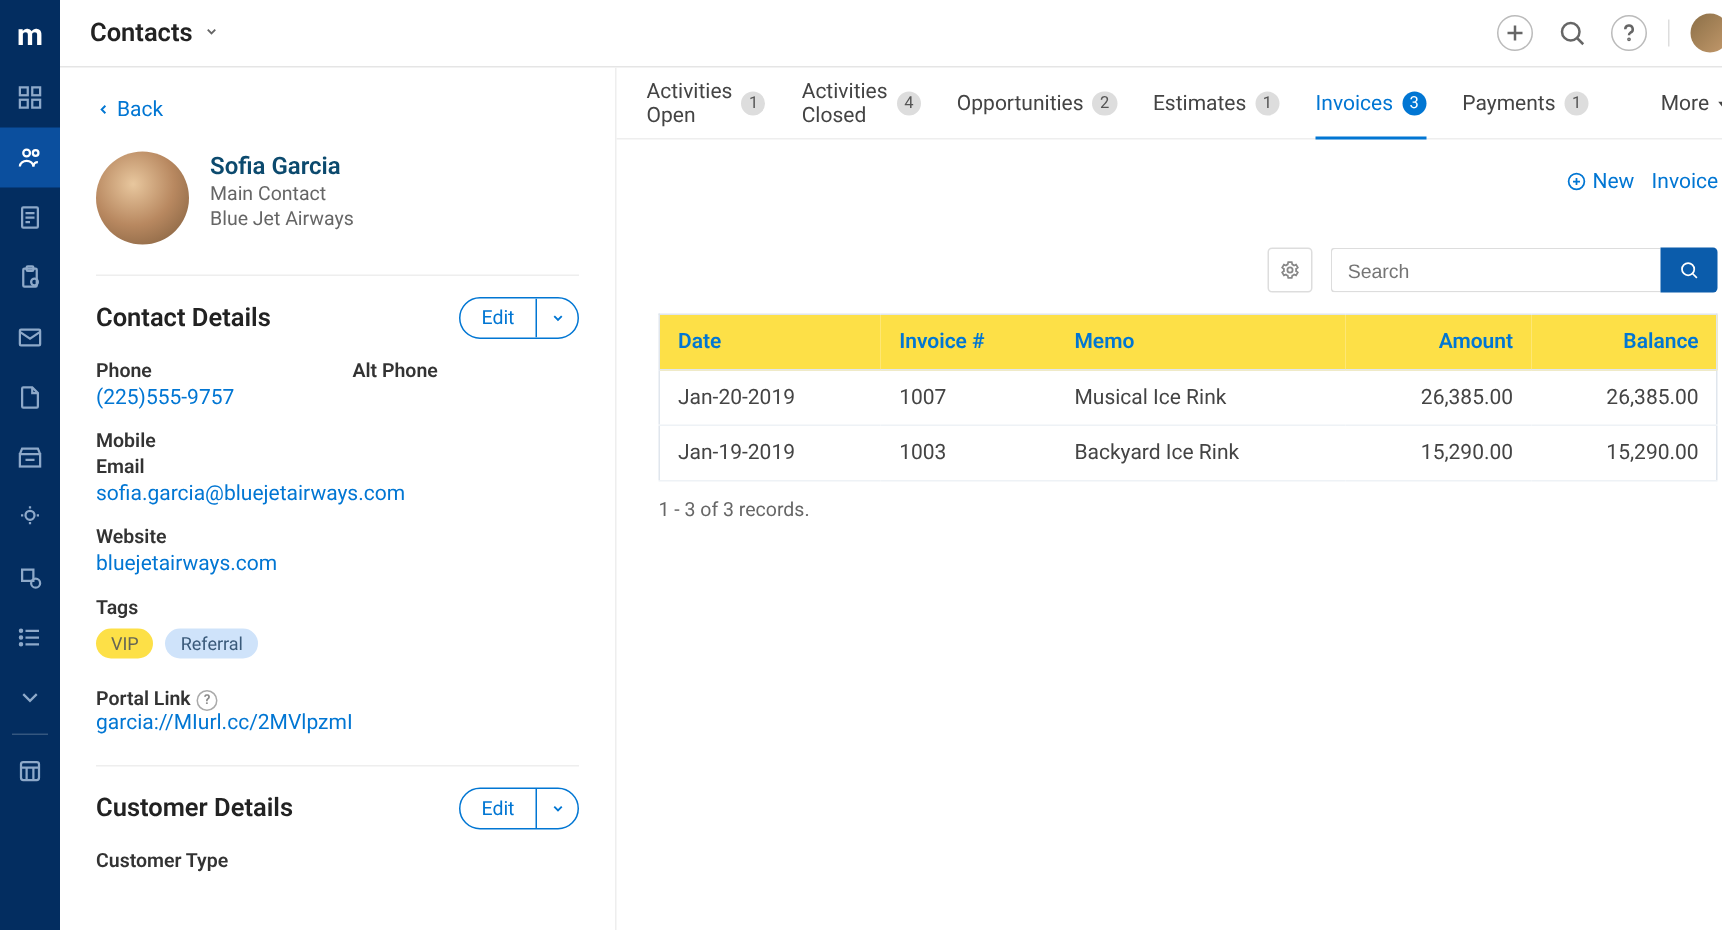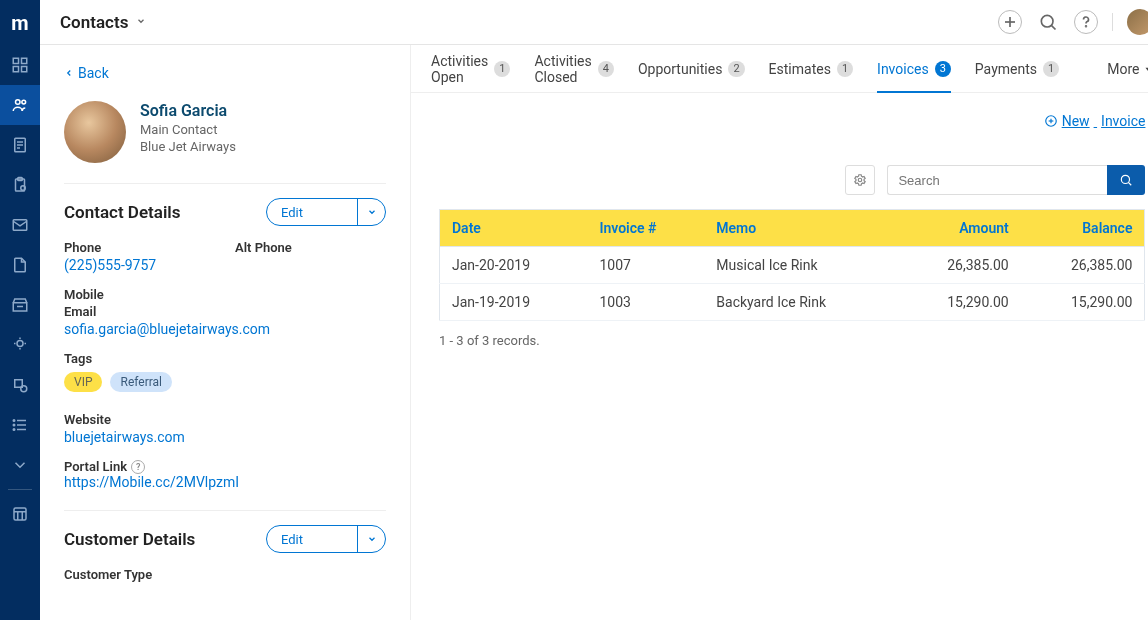--- a/index.html
+++ b/index.html
@@ -109,21 +109,21 @@
 
 .section-hr { border: none; border-top: 1px solid #eee; margin: 0 0 14px 0; }
 .section-header {
   display: flex; align-items: center; justify-content: space-between;
   margin-bottom: 14px;
 }
 .section-title { font-size: 17px; font-weight: 600; color: #222; }
 .btn-split {
   display: inline-flex; align-items: stretch;
   border: 1px solid #0176d3; border-radius: 16px;
-  overflow: hidden; height: 28px; gap: 40px;
+  overflow: hidden; height: 28px;
 }
 .btn-split .btn-main {
   padding: 0 14px; color: #0176d3; font-size: 13px;
   display: flex; align-items: center; cursor: pointer;
 }
 .btn-split .btn-drop {
   width: 28px; border-left: 1px solid #0176d3;
   display: flex; align-items: center; justify-content: center;
   color: #0176d3; cursor: pointer;
 }
@@ -172,21 +172,20 @@
 }
 .tab.active .tab-badge { background: #0176d3; color: #fff; }
 .tabs-spacer { flex: 1; }
 .more { display: flex; align-items: center; gap: 4px; cursor: pointer; color:#444; }
 
 .right-body { padding: 20px 28px; flex:1; overflow:auto; }
 .new-link {
   display: flex; align-items: center; gap: 4px; color: #0176d3;
   cursor: pointer; margin-bottom: 14px; justify-content: flex-end;
   font-size: 14px;
-  text-decoration: underline;
 }
 .search-group { display: flex; align-items: flex-end; gap: 12px; justify-content: flex-end; margin-bottom: 14px; margin-top: 36px; }
 .gear-btn {
   width: 30px; height: 30px; border:1px solid #ddd; border-radius:3px;
   display:flex; align-items:center; justify-content:center; color:#888; cursor:pointer;
 }
 .search-box { display:flex; }
 .search-input {
   height: 30px; width: 220px; border:1px solid #ddd; border-right:none;
   border-radius:3px 0 0 3px; padding: 0 10px; font-size:13px;
@@ -388,39 +387,39 @@
 
         <div style="margin-bottom:0;">
           <div class="field-label">Mobile</div>
         </div>
 
         <div style="margin-bottom:14px;">
           <div class="field-label">Email</div>
           <div class="field-link">sofia.garcia@bluejetairways.com</div>
         </div>
 
+        <div style="margin-bottom:14px;">
+          <div class="field-label">Website</div>
+          <div class="field-link">bluejetairways.com</div>
+        </div>
+
         <div style="margin-bottom:20px;">
           <div class="field-label">Tags</div>
           <div class="tags-row">
             <span class="tag-pill tag-yellow">VIP</span>
             <span class="tag-pill tag-blue">Referral</span>
           </div>
         </div>
 
-        <div style="margin-bottom:14px;">
-          <div class="field-label">Website</div>
-          <div class="field-link">bluejetairways.com</div>
-        </div>
-
         <div style="margin-bottom:20px;">
           <div class="portal-label">
             <span>Portal Link</span>
             <span class="help-icon">?</span>
           </div>
-          <div class="field-link">https://Mobile.cc/2MVlpzmI</div>
+          <div class="field-link">garcia://MIurl.cc/2MVlpzmI</div>
         </div>
 
         <hr class="section-hr">
 
         <div class="section-header">
           <div class="section-title">Customer Details</div>
           <div class="btn-split">
             <div class="btn-main">Edit</div>
             <div class="btn-drop">
               <svg width="10" height="10" viewBox="0 0 24 24" fill="none" stroke="currentColor" stroke-width="3">

